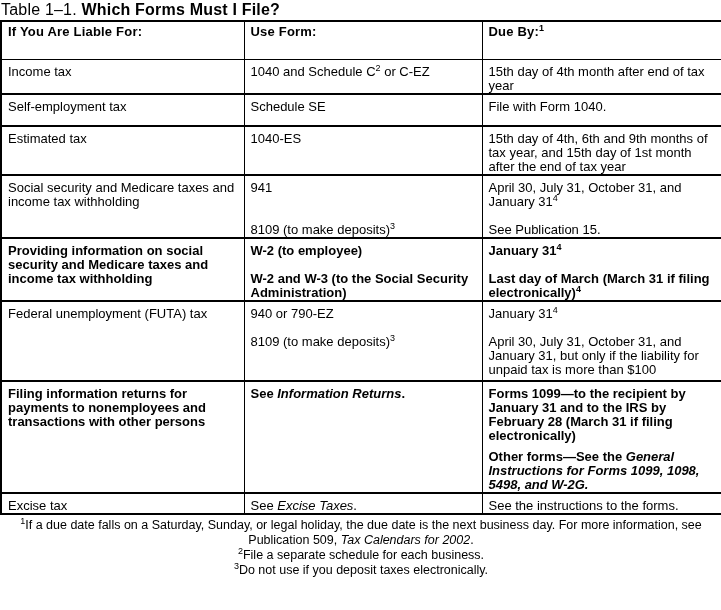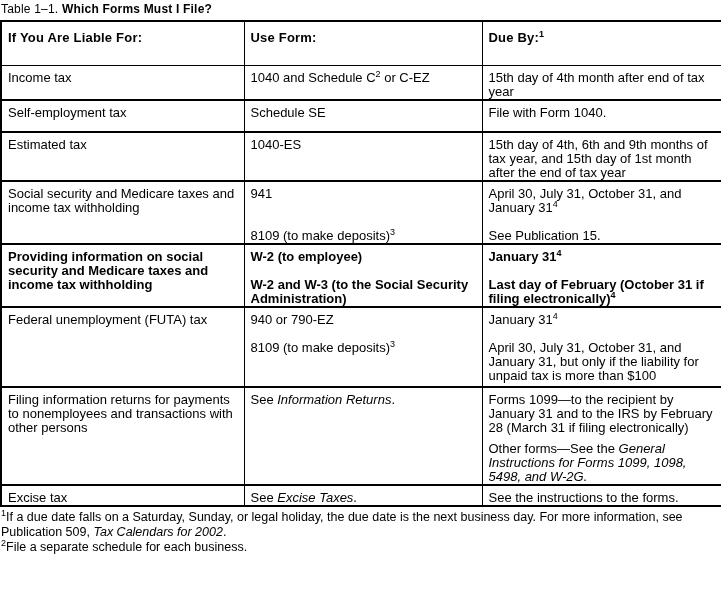--- a/index.html
+++ b/index.html
@@ -10,21 +10,21 @@
     font-family: "Liberation Sans", "DejaVu Sans", sans-serif;
   }
   #page {
     width: 721px;
     height: 610px;
     background: #ffffff;
     overflow: hidden;
   }
   
   .table-title {
-    font-size: 12px;
+    font-size: 16px;
     line-height: 19px;
     letter-spacing: 0.2px;
     padding: 0 8px 1px 1px;
     white-space: nowrap;
   }
   .table-title b { font-weight: bold; }
 
   
   table.forms-table {
     border-collapse: collapse;
@@ -43,54 +43,55 @@
     line-height: 14px;
     padding: 5px 5px 0 6px;
     border-right: 1px solid #000;
     overflow: hidden;
   }
   th:last-child, td:last-child { border-right: none; }
 
   thead th {
     font-weight: bold;
     height: 34px;
-    padding-top: 9px;
+    padding-top: 3px;
     border-bottom: 1px solid #000;
     letter-spacing: 0.2px;
   }
   tbody td { border-top: 2px solid #000; }
   tbody tr:first-child td { border-top: none; }
 
   tbody tr:nth-child(1) { height: 32px; }
   tbody tr:nth-child(2) { height: 32px; }
   tbody tr:nth-child(3) { height: 47px; }
   tbody tr:nth-child(4) { height: 56px; }
   tbody tr:nth-child(5) { height: 63px; font-weight: bold; }
   tbody tr:nth-child(6) { height: 80px; }
-  tbody tr:nth-child(7) { height: 92px; }
+  tbody tr:nth-child(7) { height: 92px; font-weight: bold; }
   tbody tr:nth-child(8) { height: 14px; }
 
   td p, th p { margin: 0; }
   td p.blank { height: 14px; }
   td p.para + p.para { margin-top: 7px; }
 
   sup {
     font-size: 9px;
     line-height: 0;
     vertical-align: super;
   }
 
   
   .footnotes {
     padding: 3px 0 0 1px;
   }
   .footnotes p {
     margin: 0;
     font-size: 12.5px;
     line-height: 15px;
+    text-align: center;
   }
   .footnotes p[data-name="footnote"]:first-child { margin-bottom: 0; }
 </style>
 </head>
 <body>
 
 <div id="page" data-name="document-page">
   <div class="table-title" data-name="table-title"><span data-name="text-run">Table 1–1. </span><b data-name="text-run">Which Forms Must I File?</b></div>
   <table class="forms-table" data-name="forms-table">
     <colgroup>
@@ -160,21 +161,21 @@
             <p class="para" data-name="cell-paragraph"><span data-name="text-run">Providing information on social security and Medicare taxes and income tax withholding</span></p>
           </td>
           <td data-name="cell-use-form">
             <p class="para" data-name="cell-paragraph"><span data-name="text-run">W-2 (to employee)</span></p>
             <p class="blank" data-name="blank-line">&nbsp;</p>
             <p class="para" data-name="cell-paragraph"><span data-name="text-run">W-2 and W-3 (to the Social Security Administration)</span></p>
           </td>
           <td data-name="cell-due-by">
             <p class="para" data-name="cell-paragraph"><span data-name="text-run">January 31</span><sup data-name="superscript-ref">4</sup></p>
             <p class="blank" data-name="blank-line">&nbsp;</p>
-            <p class="para" data-name="cell-paragraph"><span data-name="text-run">Last day of February (October 31 if filing electronically)</span><sup data-name="superscript-ref">4</sup></p>
+            <p class="para" data-name="cell-paragraph"><span data-name="text-run">Last day of March (March 31 if filing electronically)</span><sup data-name="superscript-ref">4</sup></p>
           </td>
         </tr>
         <tr data-name="table-row">
           <td data-name="cell-liable-for">
             <p class="para" data-name="cell-paragraph"><span data-name="text-run">Federal unemployment (FUTA) tax</span></p>
           </td>
           <td data-name="cell-use-form">
             <p class="para" data-name="cell-paragraph"><span data-name="text-run">940 or 790-EZ</span></p>
             <p class="blank" data-name="blank-line">&nbsp;</p>
             <p class="para" data-name="cell-paragraph"><span data-name="text-run">8109 (to make deposits)</span><sup data-name="superscript-ref">3</sup></p>
@@ -206,14 +207,15 @@
           </td>
           <td data-name="cell-due-by">
             <p class="para" data-name="cell-paragraph"><span data-name="text-run">See the instructions to the forms.</span></p>
           </td>
         </tr>
       </tbody>
   </table>
   <div class="footnotes" data-name="footnotes">
       <p data-name="footnote"><sup data-name="superscript-ref">1</sup><span data-name="text-run">If a due date falls on a Saturday, Sunday, or legal holiday, the due date is the next business day. For more information, see Publication 509, </span><i data-name="italic-text">Tax Calendars for 2002</i><span data-name="text-run">.</span></p>
       <p data-name="footnote"><sup data-name="superscript-ref">2</sup><span data-name="text-run">File a separate schedule for each business.</span></p>
+      <p data-name="footnote"><sup data-name="superscript-ref">3</sup><span data-name="text-run">Do not use if you deposit taxes electronically.</span></p>
     </div>
 </div>
 
 </body></html>

